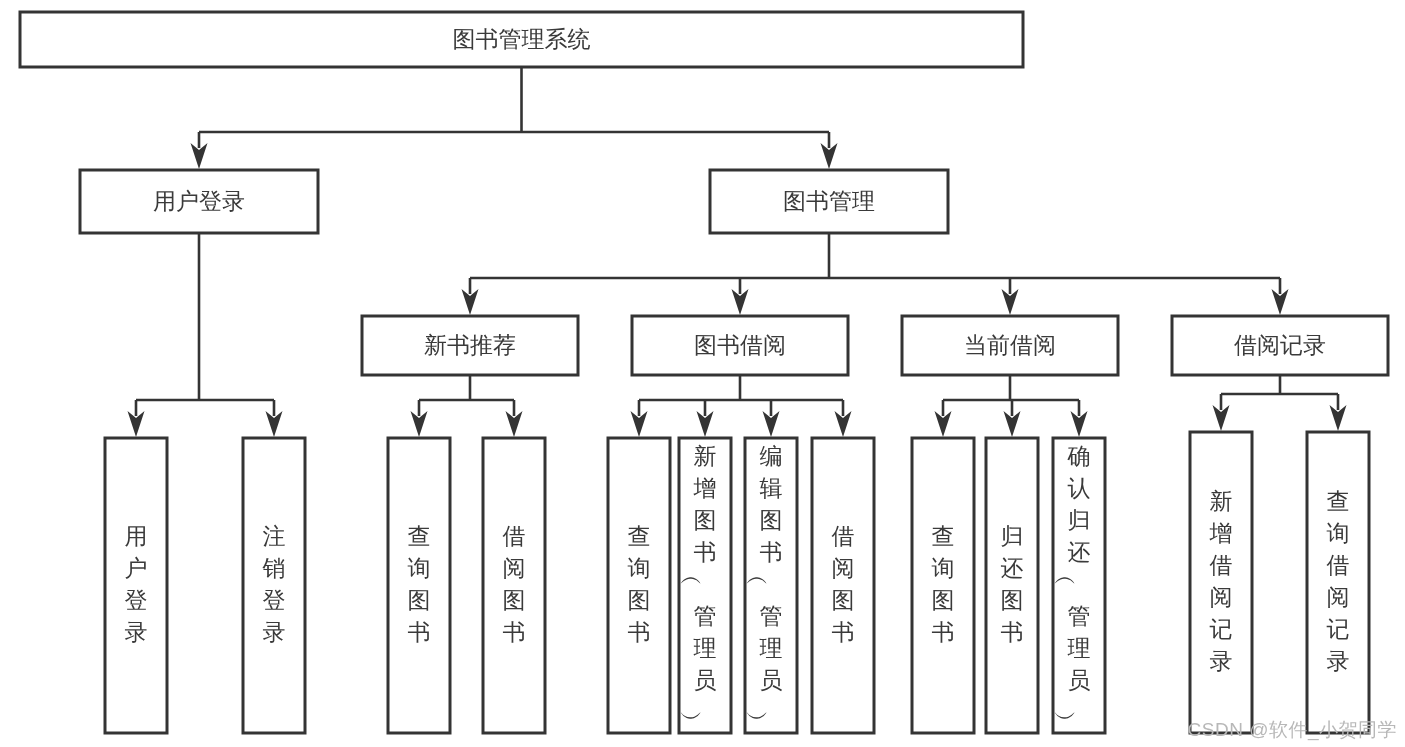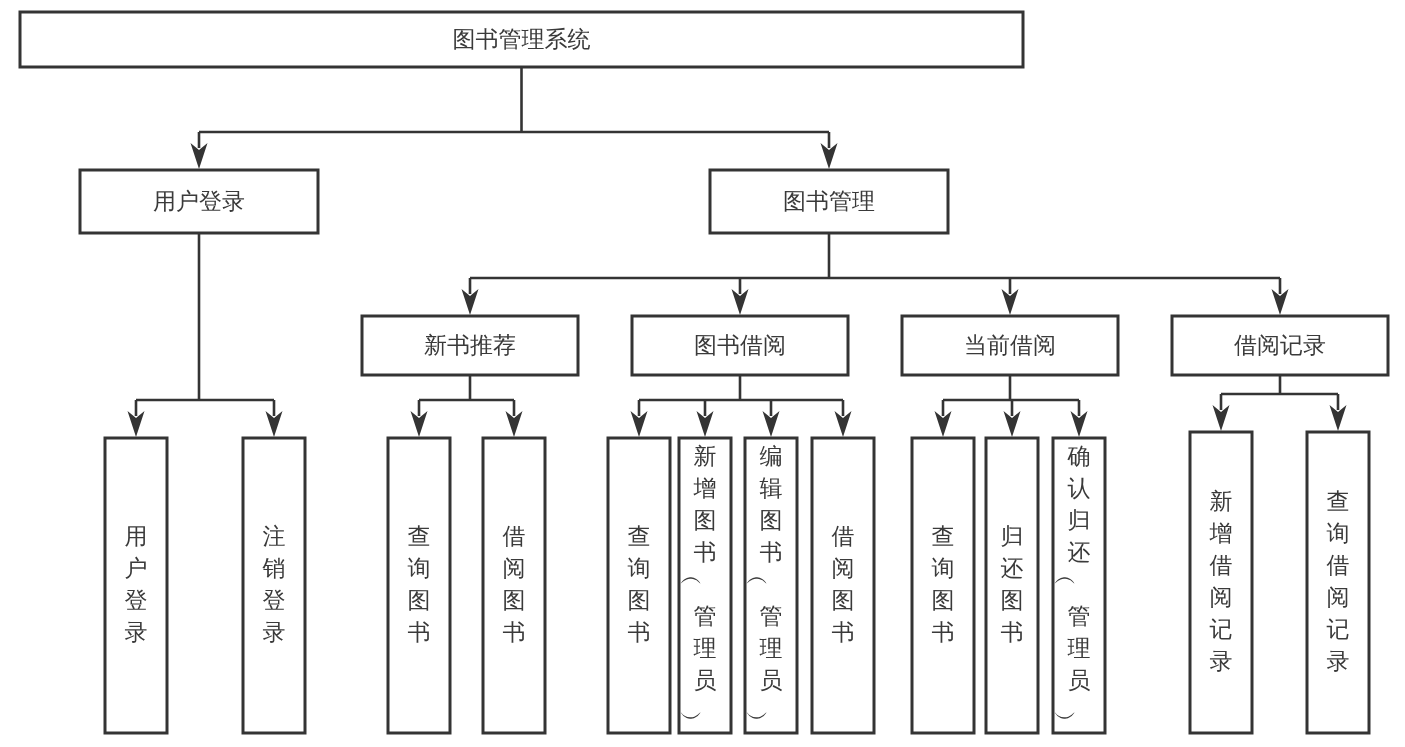--- a/index.html
+++ b/index.html
@@ -201,13 +201,14 @@
         <g>
           <rect class="node-rect" x="1190" y="432" width="62" height="301"></rect>
           <text class="node-label-vert" x="1221" y="0"><tspan x="1221" y="508.5">新</tspan><tspan x="1221" y="540.5">增</tspan><tspan x="1221" y="572.5">借</tspan><tspan x="1221" y="604.5">阅</tspan><tspan x="1221" y="636.5">记</tspan><tspan x="1221" y="668.5">录</tspan></text>
         </g>
         <g>
           <rect class="node-rect" x="1307" y="432" width="62" height="301"></rect>
           <text class="node-label-vert" x="1338" y="0"><tspan x="1338" y="508.5">查</tspan><tspan x="1338" y="540.5">询</tspan><tspan x="1338" y="572.5">借</tspan><tspan x="1338" y="604.5">阅</tspan><tspan x="1338" y="636.5">记</tspan><tspan x="1338" y="668.5">录</tspan></text>
         </g>
       </g>
   </svg>
+  <div class="watermark">CSDN @软件_小贺同学</div>
 </div>
 
 </body></html>

